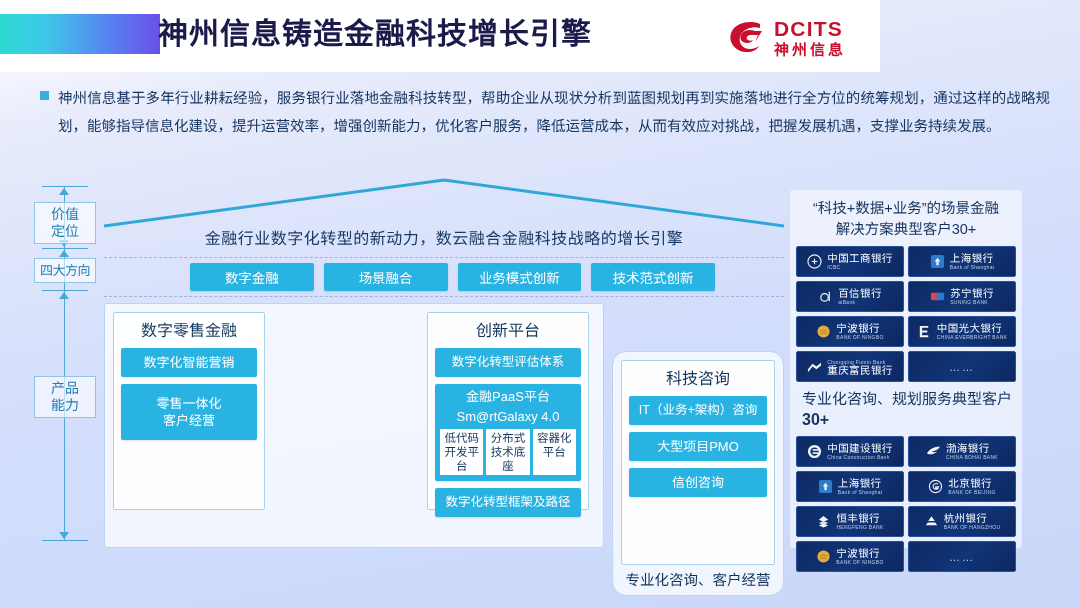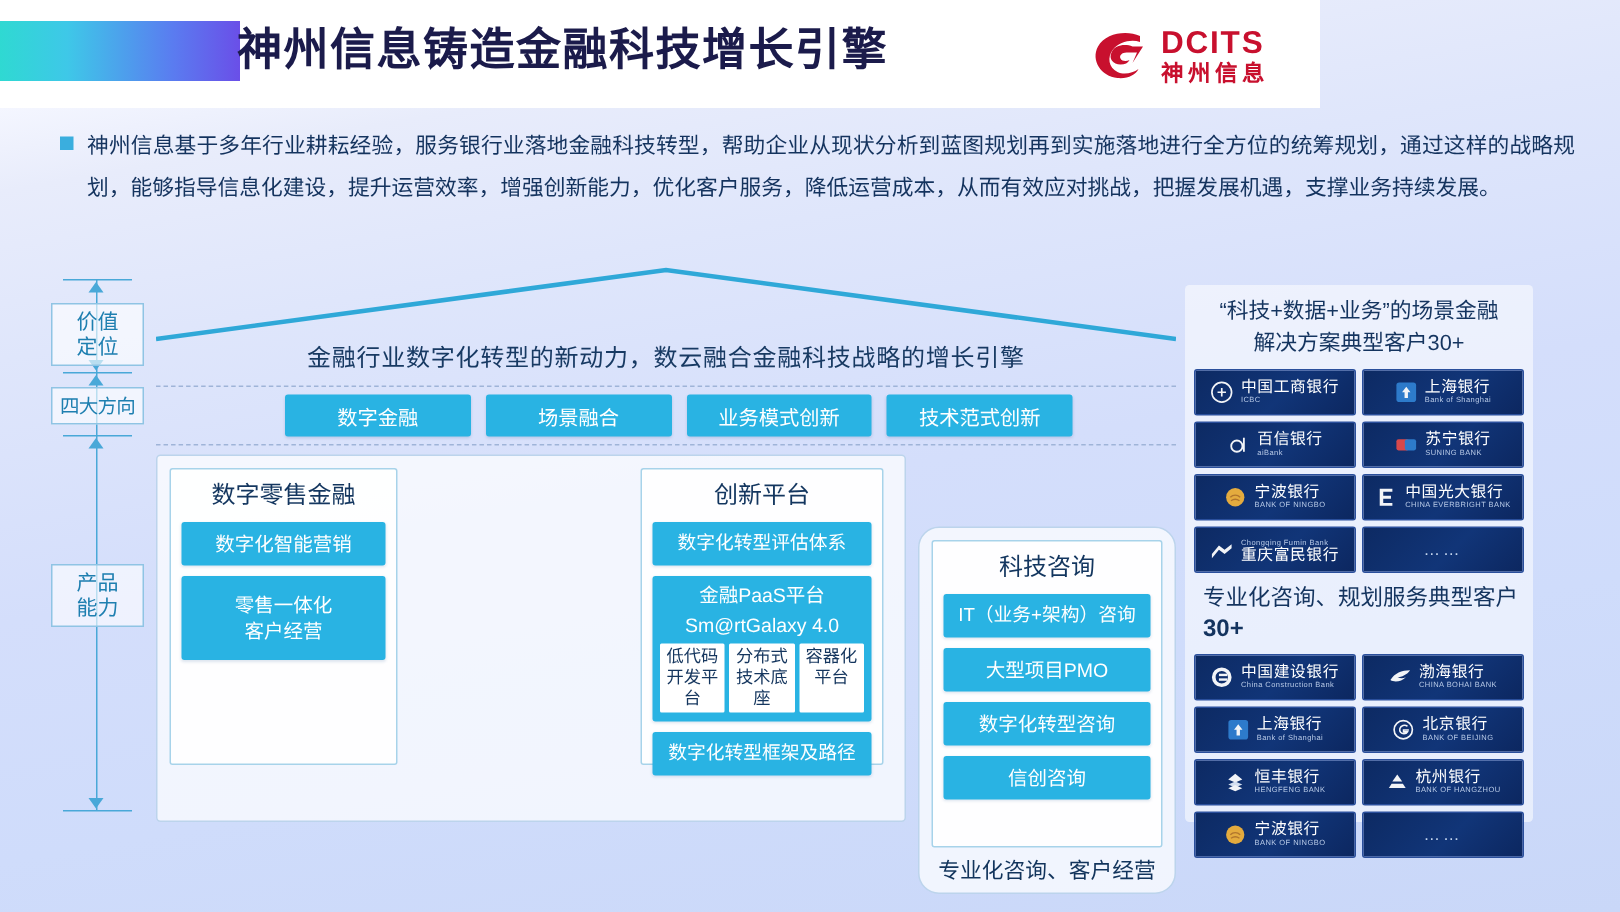--- a/index.html
+++ b/index.html
@@ -243,21 +243,20 @@
         <div class="box" style="font-size:12.5px;margin-bottom:0;">数字化转型框架及路径</div>
       </div>
 
     </div>
 
     <div class="prod-right">
       <div class="col" style="left:8px;width:154px;height:205px;">
         <div class="col-title">科技咨询</div>
         <div class="box" style="font-size:12.5px;">IT（业务+架构）咨询</div>
         <div class="box">大型项目PMO</div>
-        <div class="box">数字化转型咨询</div>
         <div class="box" style="margin-bottom:0;">信创咨询</div>
       </div>
       <div class="caption small">专业化咨询、客户经营</div>
     </div>
   </div>
 
   <div class="cust">
 
     <div class="cust-head">
       <div>“科技+数据+业务”的场景金融</div>

